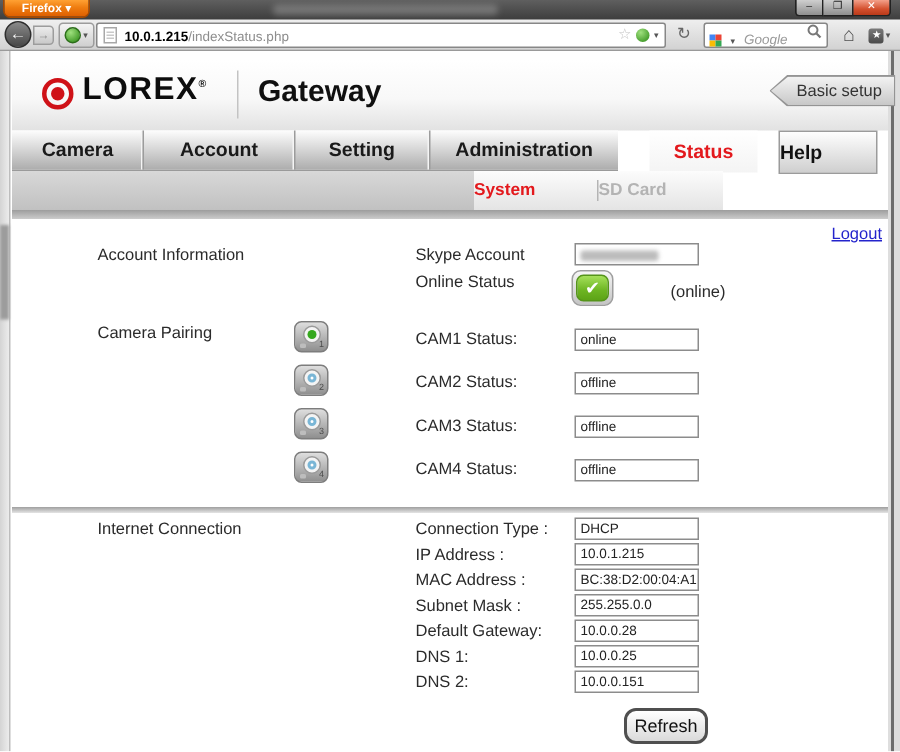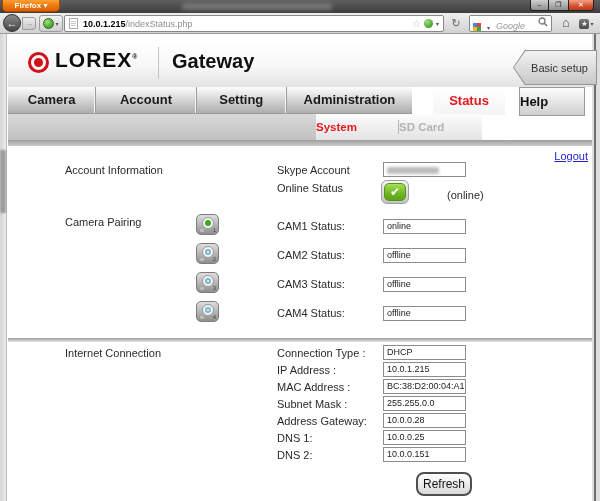--- a/index.html
+++ b/index.html
@@ -77,21 +77,21 @@
   .site-header{left:8px;top:40px;width:584px;height:47px;
     background:linear-gradient(#ffffff,#f8f8f8 55%,#e2e2e2);}
   .lorex-mark{left:20px;top:12px;width:21px;height:21px;border-radius:50%;
     border:3px solid #cf1218;box-sizing:border-box;}
   .lorex-mark::after{content:"";position:absolute;left:3px;top:3px;width:9px;height:9px;
     border-radius:50%;background:#cf1218;}
   .brand{left:47px;top:8px;font-size:21px;font-weight:bold;letter-spacing:1px;color:#0c0c0c;}
   .brand sup{font-size:7px;}
   .brand-divider{left:150px;top:7px;width:1px;height:32px;background:#c3c3c3;}
   .product{left:164px;top:10px;font-size:20px;font-weight:bold;color:#101010;}
-  .basic-setup{left:505px;top:10px;width:84px;height:35px;}
+  .basic-setup{left:505px;top:10px;width:84px;height:21px;}
   .arrow-outer{position:absolute;inset:0;background:#949494;
     clip-path:polygon(0 50%,14% 0,100% 0,100% 100%,14% 100%);}
   .arrow-inner{position:absolute;inset:1px;background:linear-gradient(#f3f3f3,#c8c8c8);
     clip-path:polygon(0 50%,14% 0,100% 0,100% 100%,14% 100%);
     display:flex;align-items:center;justify-content:center;padding-left:9px;
     font-size:11px;color:#333;}
 
   
   .nav1-strip{left:8px;top:87px;width:404px;height:27px;display:flex;
     background:linear-gradient(#fdfdfd,#adadad);border-bottom:1px solid #9a9a9a;box-sizing:border-box;}
@@ -284,21 +284,21 @@
 
   <div class="abs label" style="left:277px;top:364px">IP Address :</div>
   <div class="abs field" style="left:383px;top:362px">10.0.1.215</div>
 
   <div class="abs label" style="left:277px;top:381px">MAC Address :</div>
   <div class="abs field" style="left:383px;top:379px">BC:38:D2:00:04:A1</div>
 
   <div class="abs label" style="left:277px;top:398px">Subnet Mask :</div>
   <div class="abs field" style="left:383px;top:396px">255.255.0.0</div>
 
-  <div class="abs label" style="left:277px;top:415px">Address Gateway:</div>
+  <div class="abs label" style="left:277px;top:415px">Default Gateway:</div>
   <div class="abs field" style="left:383px;top:413px">10.0.0.28</div>
 
   <div class="abs label" style="left:277px;top:432px">DNS 1:</div>
   <div class="abs field" style="left:383px;top:430px">10.0.0.25</div>
 
   <div class="abs label" style="left:277px;top:449px">DNS 2:</div>
   <div class="abs field" style="left:383px;top:447px">10.0.0.151</div>
 
   <div class="abs refresh-btn">Refresh</div>
 

